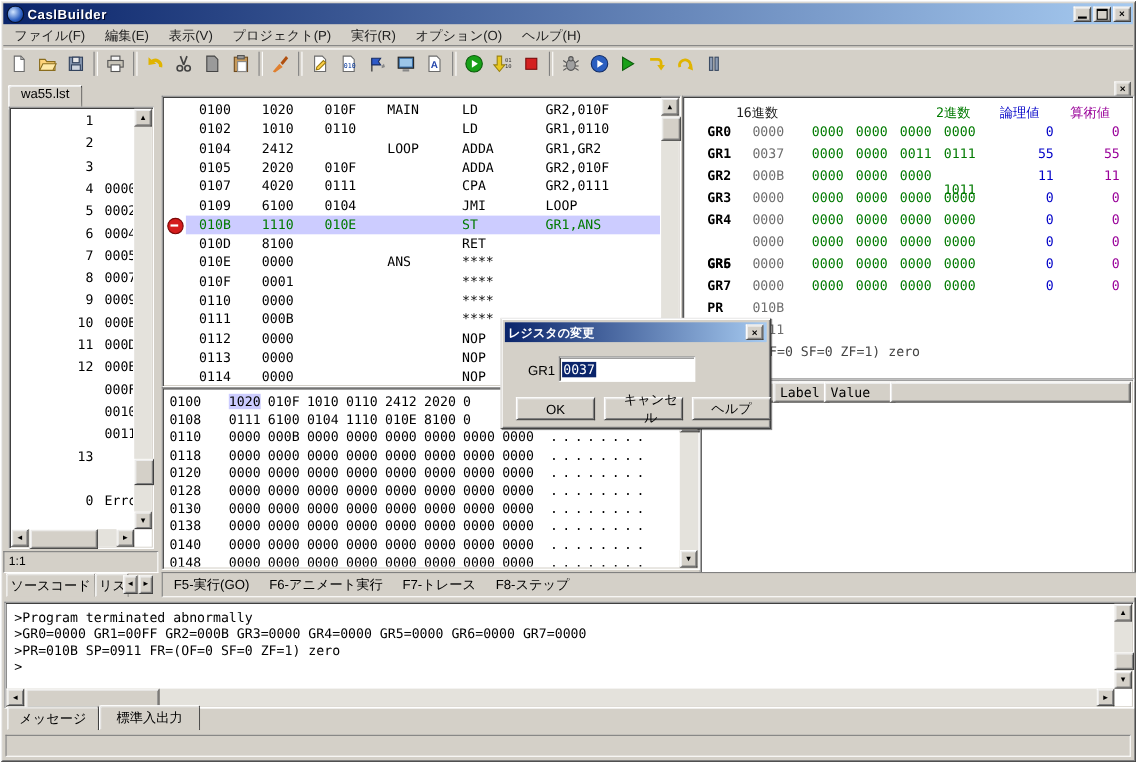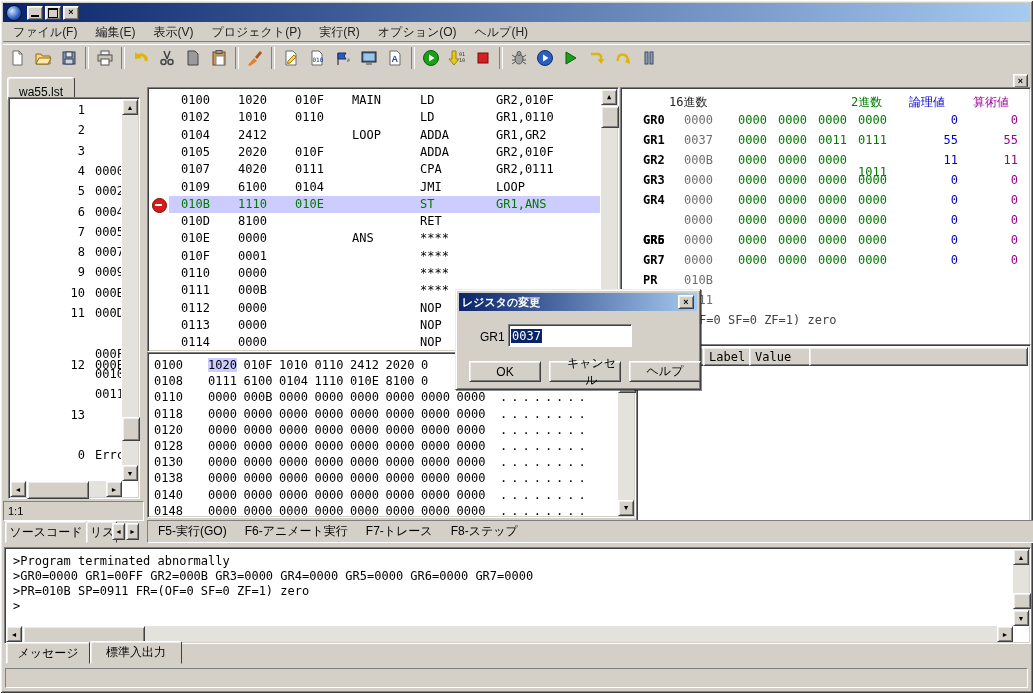--- a/index.html
+++ b/index.html
@@ -28,21 +28,21 @@
   .menu-item{padding:1px 9px;color:#222;}
   .menu-sep-line{position:absolute;left:3px;top:41px;right:3px;height:2px;border-top:1px solid #808080;border-bottom:1px solid #fff;}
   .toolbar{position:absolute;left:4px;top:44px;right:4px;height:28px;display:flex;align-items:center;}
   .tb-btn{width:26px;height:25px;background:transparent;border:1px solid transparent;display:flex;align-items:center;justify-content:center;padding:0;}
   .tb-sep{width:2px;height:22px;border-left:1px solid #808080;border-right:1px solid #fff;margin:0 3px;}
   .ws-close{position:absolute;left:1013px;top:74px;width:15px;height:14px;font-size:9px;font-weight:bold;display:flex;align-items:center;justify-content:center;padding:0;}
 
   
   .ltab{position:absolute;left:7px;top:77px;width:66px;height:21px;background:#d4d0c8;
     border:1px solid;border-color:#fff #404040 #d4d0c8 #fff;border-radius:3px 3px 0 0;
-    box-shadow:inset 1px 1px 0 #ececec;display:flex;align-items:flex-end;justify-content:center;font-size:12px;}
+    box-shadow:inset 1px 1px 0 #ececec;display:flex;align-items:flex-start;justify-content:center;font-size:12px;}
   .listbox{position:absolute;left:8px;top:97px;width:130px;height:400px;}
   .listing-rows{position:absolute;left:2px;top:2px;right:18px;bottom:18px;overflow:hidden;background:#fff;}
   .lrow{position:absolute;left:0;height:20px;width:100%;font-size:12px;}
   .lnum{position:absolute;left:2px;width:72px;text-align:right;}
   .laddr{position:absolute;left:84px;white-space:nowrap;}
   .status11{position:absolute;left:3px;top:501px;width:135px;height:18px;background:#d4d0c8;
     border:1px solid;border-color:#808080 #fff #fff #808080;display:flex;align-items:center;padding-left:4px;font-size:11px;}
   .btab{position:absolute;height:20px;background:#d4d0c8;border:1px solid;border-color:#fff #404040 #d4d0c8 #fff;
     border-radius:2px 2px 0 0;box-shadow:inset 1px 1px 0 #ececec;display:flex;align-items:center;justify-content:center;overflow:hidden;font-size:12px;white-space:nowrap;}
   .spin-btn{position:absolute;width:13px;height:17px;font-size:7px;display:flex;align-items:center;justify-content:center;padding:0;}
@@ -123,20 +123,21 @@
   .dlg-btn{position:absolute;top:71px;width:72px;height:21px;font-size:12px;display:flex;align-items:center;justify-content:center;padding:0;}
   button{font-family:inherit;color:#000;cursor:default;}
 </style>
 </head>
 <body>
 
 <div class="window">
 
   <div class="titlebar">
     <div class="app-icon"></div>
+    <span class="title-text">CaslBuilder</span>
     <button class="cap-btn raised">
         <span class="glyph-min"></span>
       </button>
     <button class="cap-btn raised">
         <span class="glyph-max"></span>
       </button>
     <button class="cap-btn raised">
         <span>×</span>
       </button>
   </div>
@@ -350,21 +351,21 @@
           <span class="laddr">0009</span>
         </div>
         <div class="lrow mono" style="top: 185.7px;">
           <span class="lnum">10</span>
           <span class="laddr">000B</span>
         </div>
         <div class="lrow mono" style="top: 206px;">
           <span class="lnum">11</span>
           <span class="laddr">000D</span>
         </div>
-        <div class="lrow mono" style="top: 226.3px; margin-top: 32px;">
+        <div class="lrow mono" style="top: 226.3px;">
           <span class="lnum">12</span>
           <span class="laddr">000E</span>
         </div>
         <div class="lrow mono" style="top: 246.6px;">
           <span class="lnum"></span>
           <span class="laddr">000F</span>
         </div>
         <div class="lrow mono" style="top: 266.9px;">
           <span class="lnum"></span>
           <span class="laddr">0010</span>

